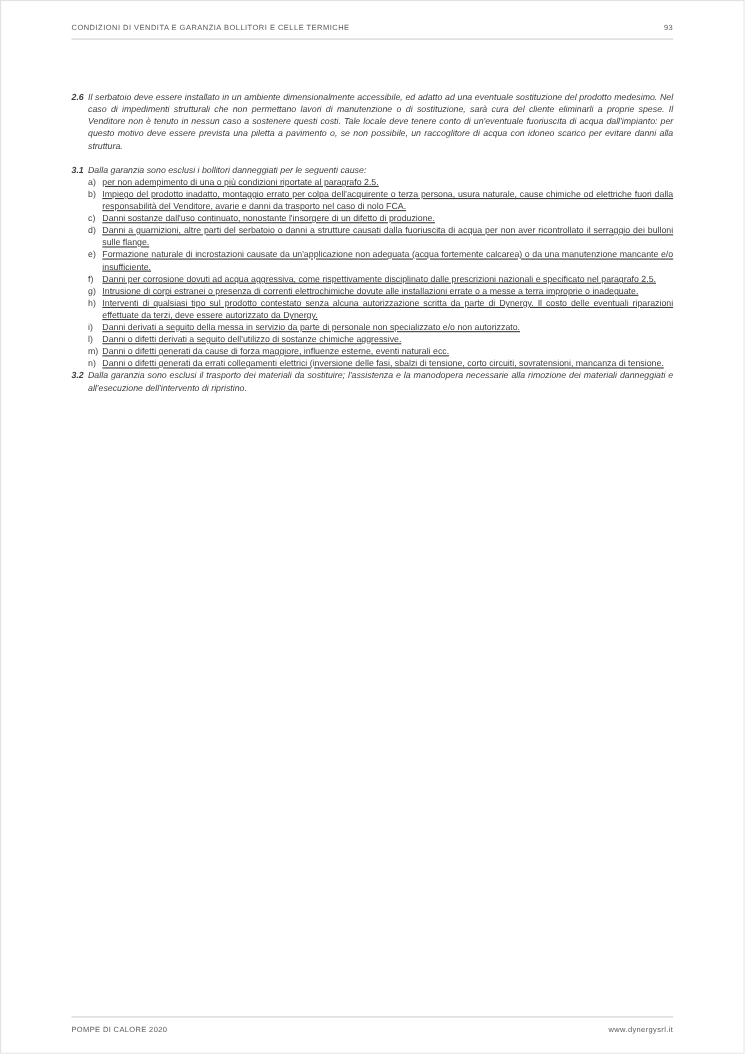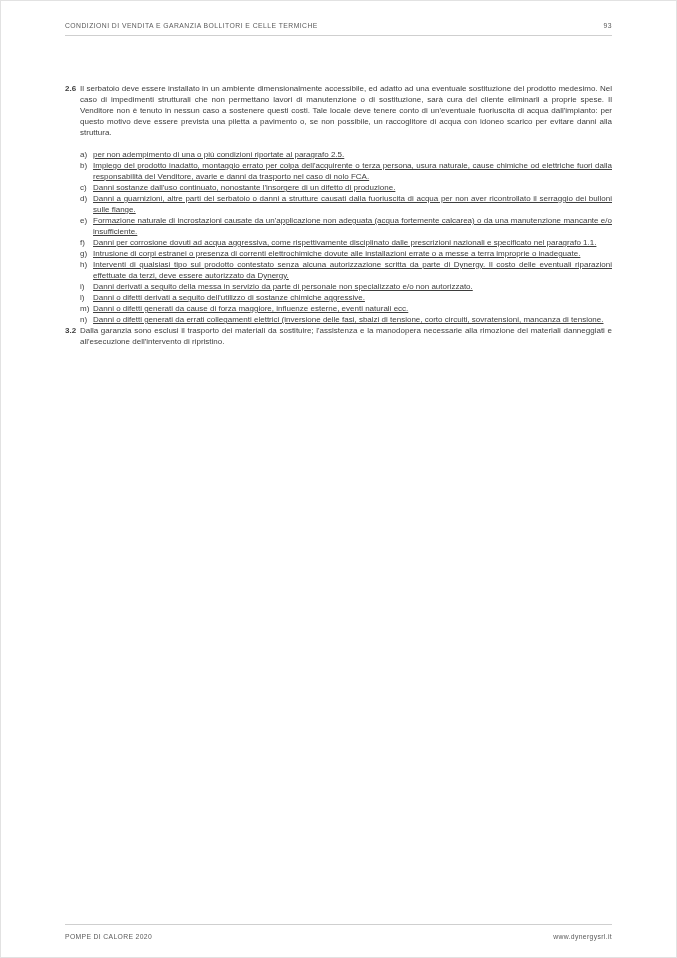--- a/index.html
+++ b/index.html
@@ -33,21 +33,21 @@
   .header-divider { border-bottom: 1px solid #cfcfcf; margin-top: 6px; }
 
   
   .page-body {
     flex: 1;
     padding-top: 47px;
     font-size: 8px;
     line-height: 11px;
     color: #3d3d3d;
   }
-  .para { display: grid; grid-template-columns: 15px 1fr; }
+  .para { display: grid; grid-template-columns: 15px 1fr; font-style: italic; }
   .para .num { font-weight: bold; }
   .para .txt { text-align: justify; }
   .para + .para { margin-top: 0; }
   .mb { margin-bottom: 11px; }
   .section-heading {
     font-size: 8px;
     line-height: 11px;
     font-weight: bold;
     color: #3d3d3d;
     margin: 9px 0 7px 0;
@@ -83,20 +83,24 @@
   </header>
 
   <main class="page-body">
 
     <div class="para mb">
       <span class="num">2.6</span>
       <span class="txt">Il serbatoio deve essere installato in un ambiente dimensionalmente accessibile, ed adatto ad una eventuale sostituzione del prodotto medesimo. Nel caso di impedimenti strutturali che non permettano lavori di manutenzione o di sostituzione, sarà cura del cliente eliminarli a proprie spese. Il Venditore non è tenuto in nessun caso a sostenere questi costi. Tale locale deve tenere conto di un'eventuale fuoriuscita di acqua dall'impianto: per questo motivo deve essere prevista una piletta a pavimento o, se non possibile, un raccoglitore di acqua con idoneo scarico per evitare danni alla struttura.</span>
     </div>
 
 
+    <div class="para">
+      <span class="num">3.1</span>
+      <span class="txt">Dalla garanzia sono esclusi i bollitori danneggiati per le seguenti cause:</span>
+    </div>
 
     <div class="letter-list">
       <div class="letter-item">
         <span class="letter">a)</span>
         <span class="txt">per non adempimento di una o più condizioni riportate al paragrafo 2.5.</span>
       </div>
       <div class="letter-item">
         <span class="letter">b)</span>
         <span class="txt">Impiego del prodotto inadatto, montaggio errato per colpa dell'acquirente o terza persona, usura naturale, cause chimiche od elettriche fuori dalla responsabilità del Venditore, avarie e danni da trasporto nel caso di nolo FCA.</span>
       </div>
@@ -107,21 +111,21 @@
       <div class="letter-item">
         <span class="letter">d)</span>
         <span class="txt">Danni a guarnizioni, altre parti del serbatoio o danni a strutture causati dalla fuoriuscita di acqua per non aver ricontrollato il serraggio dei bulloni sulle flange.</span>
       </div>
       <div class="letter-item">
         <span class="letter">e)</span>
         <span class="txt">Formazione naturale di incrostazioni causate da un'applicazione non adeguata (acqua fortemente calcarea) o da una manutenzione mancante e/o insufficiente.</span>
       </div>
       <div class="letter-item">
         <span class="letter">f)</span>
-        <span class="txt">Danni per corrosione dovuti ad acqua aggressiva, come rispettivamente disciplinato dalle prescrizioni nazionali e specificato nel paragrafo 1.1.</span>
+        <span class="txt">Danni per corrosione dovuti ad acqua aggressiva, come rispettivamente disciplinato dalle prescrizioni nazionali e specificato nel paragrafo 2.5.</span>
       </div>
       <div class="letter-item">
         <span class="letter">g)</span>
         <span class="txt">Intrusione di corpi estranei o presenza di correnti elettrochimiche dovute alle installazioni errate o a messe a terra improprie o inadeguate.</span>
       </div>
       <div class="letter-item">
         <span class="letter">h)</span>
         <span class="txt">Interventi di qualsiasi tipo sul prodotto contestato senza alcuna autorizzazione scritta da parte di Dynergy. Il costo delle eventuali riparazioni effettuate da terzi, deve essere autorizzato da Dynergy.</span>
       </div>
       <div class="letter-item">

